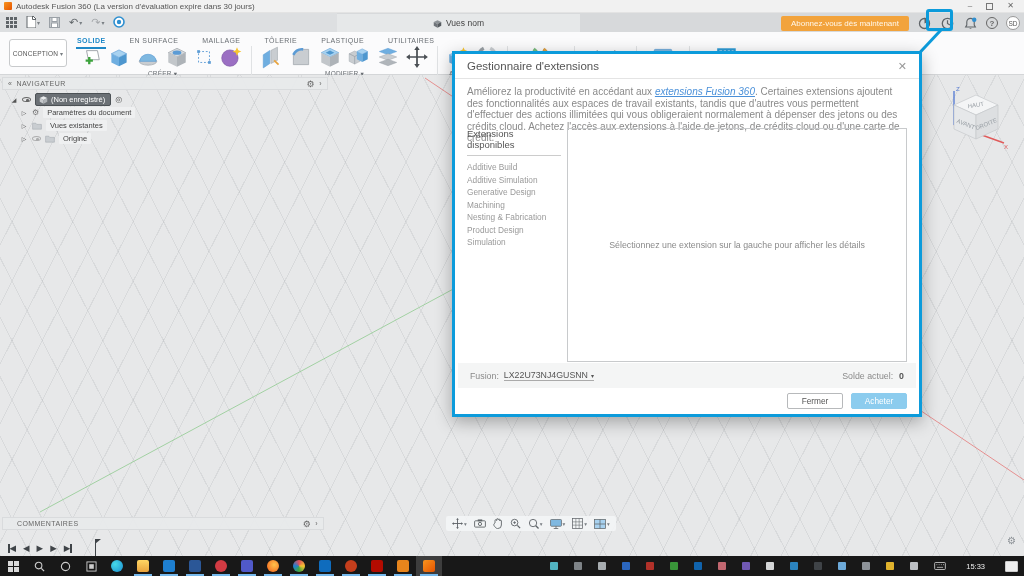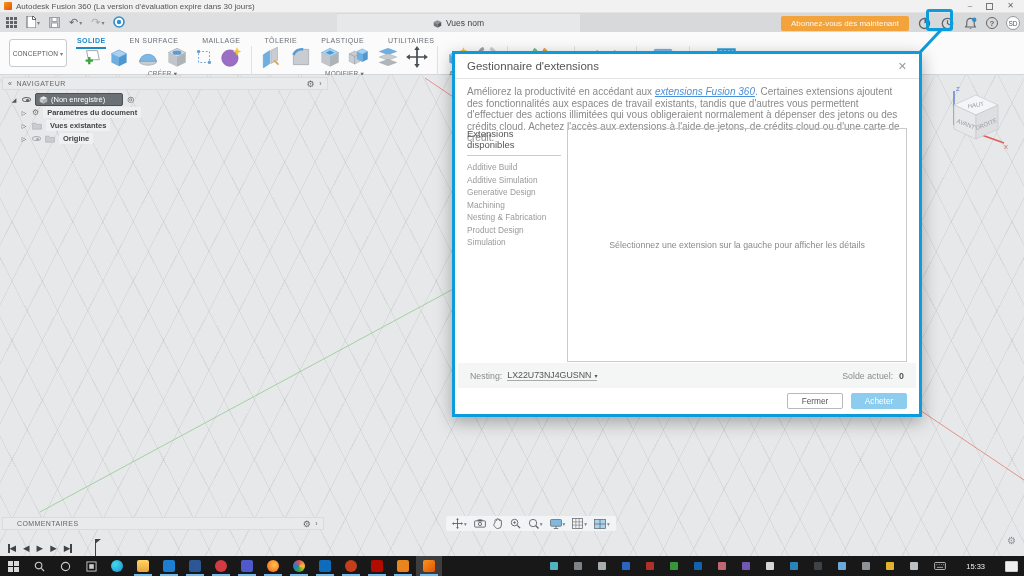--- a/index.html
+++ b/index.html
@@ -53,22 +53,22 @@
       repeating-linear-gradient(-63deg, rgba(140,145,150,0.16) 0 1px, transparent 1px 27px);
   }
   .axes { position:absolute; left:0; top:0; width:1024px; height:481px; pointer-events:none; }
 
   
   .nav-header { position:absolute; left:2px; top:2px; width:326px; height:13px; background:rgba(232,234,235,.95); border:1px solid #D9DBDD; display:flex; align-items:center; font-size:7px; color:#666; letter-spacing:.5px; padding:0 5px; gap:4px; }
   .nav-header .sp { margin-left:auto; display:flex; gap:4px; align-items:center; color:#666; }
   .tree { position:absolute; left:10px; top:18px; font-size:7.5px; color:#444; }
   .trow { display:flex; align-items:center; height:13px; gap:4px; }
   .tw { font-size:6px; color:#555; width:8px; text-align:center; }
-  .pill { background:rgba(240,241,242,.9); padding:1px 4px; border-radius:1px;font-weight:bold; }
-  .root-badge { background:#6B7075; color:#FFF; padding:1px 17px 1px 3px; border-radius:2px; display:flex; align-items:center; gap:3px; border:1px solid #4C5155; }
+  .pill { background:rgba(240,241,242,.9); padding:1px 4px; border-radius:1px; }
+  .root-badge { background:#6B7075; color:#FFF; padding:1px 5px 1px 3px; border-radius:2px; display:flex; align-items:center; gap:3px; border:1px solid #4C5155; }
   .eye { width:9px; height:5px; border:1px solid #666; border-radius:50%; position:relative; }
   .eye::after { content:""; position:absolute; left:3px; top:1px; width:2.5px; height:2.5px; background:#666; border-radius:50%; }
   .eye.dim { opacity:.45; }
 
   
   .viewcube { position:absolute; right:12px; top:8px; }
 
   
   .dialog { position:absolute; left:452px; top:51px; width:470px; height:366px; background:#FFF; border:3px solid #0C9BDB; box-shadow:0 5px 16px rgba(0,0,0,.3); z-index:40; }
   .dlg-head { height:25px; display:flex; align-items:center; padding:0 12px; border-bottom:1px solid #E4E4E4; }
@@ -542,21 +542,21 @@
         <div class="ext-item">Machining</div>
         <div class="ext-item">Nesting &amp; Fabrication</div>
         <div class="ext-item">Product Design</div>
         <div class="ext-item">Simulation</div>
       </div>
       <div class="detail-box">
         <span class="detail-msg">Sélectionnez une extension sur la gauche pour afficher les détails</span>
       </div>
     </div>
     <div class="acct-bar">
-      <span>Nesting:</span>
+      <span>Fusion:</span>
       <span class="acct-val">
           <span>LX22U73NJ4GUSNN</span>
           <span style="font-size:6px">▾</span>
         </span>
       <span class="acct-right">
         <span>Solde actuel:</span>
         <b>0</b>
       </span>
     </div>
     <div class="dlg-foot">

